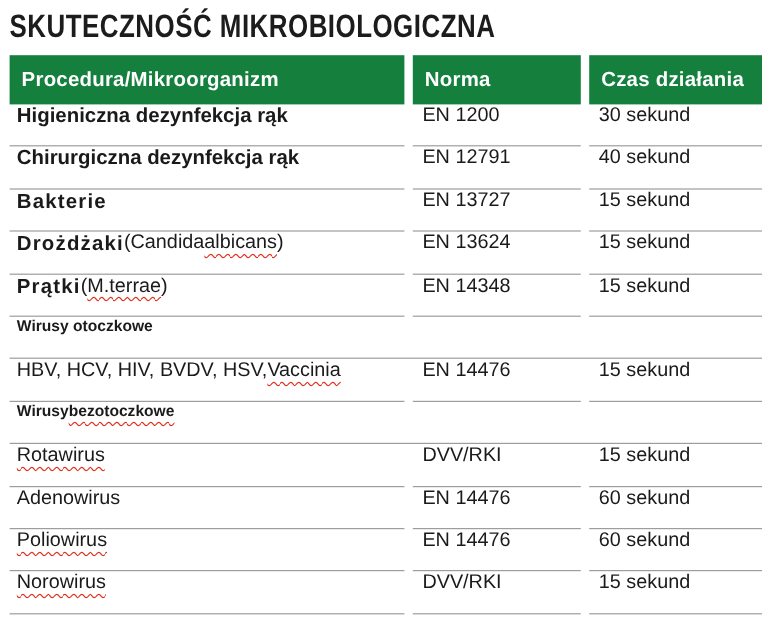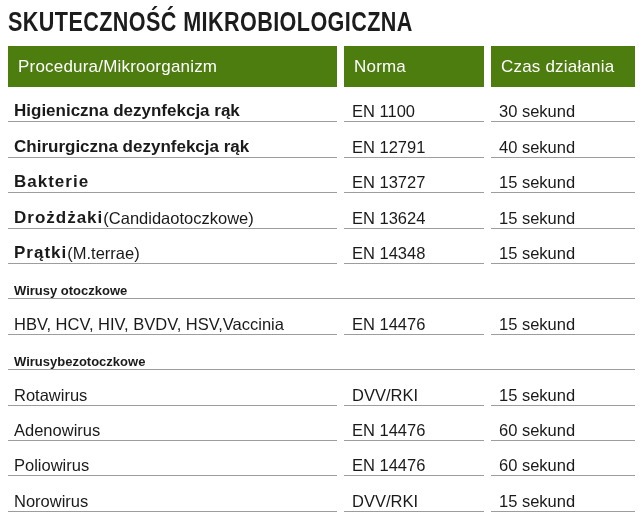--- a/index.html
+++ b/index.html
@@ -26,35 +26,35 @@
 
   .thead, .tbody {
     display: grid;
     grid-template-columns: 329px 140px 144px;
     column-gap: 7px;
     width: 627px;
   }
 
   .thead { height: 41px; }
   .th {
-    background: #4d7c0f;
+    background: #15803d;
     color: #ffffff;
-    font-weight: 400;
+    font-weight: 700;
     font-size: 17px;
     display: flex;
     align-items: center;
     padding-left: 10px;
     white-space: nowrap;
     letter-spacing: 0.2px;
   }
 
   .tbody { grid-auto-rows: 35.4px; }
   .cell {
     display: flex;
-    align-items: flex-end;
+    align-items: flex-start;
     border-bottom: 1px solid #9d9d9d;
     white-space: nowrap;
     overflow: hidden;
   }
   .label { padding-left: 6px; font-size: 17px; }
   .norma, .czas { padding-left: 8px; font-size: 16.5px; }
   .section { grid-column: 1 / -1; padding-left: 6px; font-size: 13px; }
 
   .seg-bold { font-weight: 700; }
   .spaced { letter-spacing: 1px; }
@@ -81,39 +81,39 @@
       <div class="th">Procedura/Mikroorganizm</div>
       <div class="th">Norma</div>
       <div class="th">Czas działania</div>
     </div>
 
     <div class="tbody">
 
       <div class="cell label">
         <span class="seg-bold">Higieniczna dezynfekcja rąk</span>
       </div>
-      <div class="cell norma">EN 1100</div>
+      <div class="cell norma">EN 1200</div>
       <div class="cell czas">30 sekund</div>
 
       <div class="cell label">
         <span class="seg-bold">Chirurgiczna dezynfekcja rąk</span>
       </div>
       <div class="cell norma">EN 12791</div>
       <div class="cell czas">40 sekund</div>
 
       <div class="cell label">
         <span class="seg-bold spaced">Bakterie</span>
       </div>
       <div class="cell norma">EN 13727</div>
       <div class="cell czas">15 sekund</div>
 
       <div class="cell label">
         <span class="seg-bold spaced">Drożdżaki </span>
         <span class="seg-reg">(Candida </span>
-        <span class="seg-reg squiggle">otoczkowe</span>
+        <span class="seg-reg squiggle">albicans</span>
         <span class="seg-reg">)</span>
       </div>
       <div class="cell norma">EN 13624</div>
       <div class="cell czas">15 sekund</div>
 
       <div class="cell label">
         <span class="seg-bold spaced">Prątki </span>
         <span class="seg-reg">(</span>
         <span class="seg-reg squiggle">M.terrae</span>
         <span class="seg-reg">)</span>

